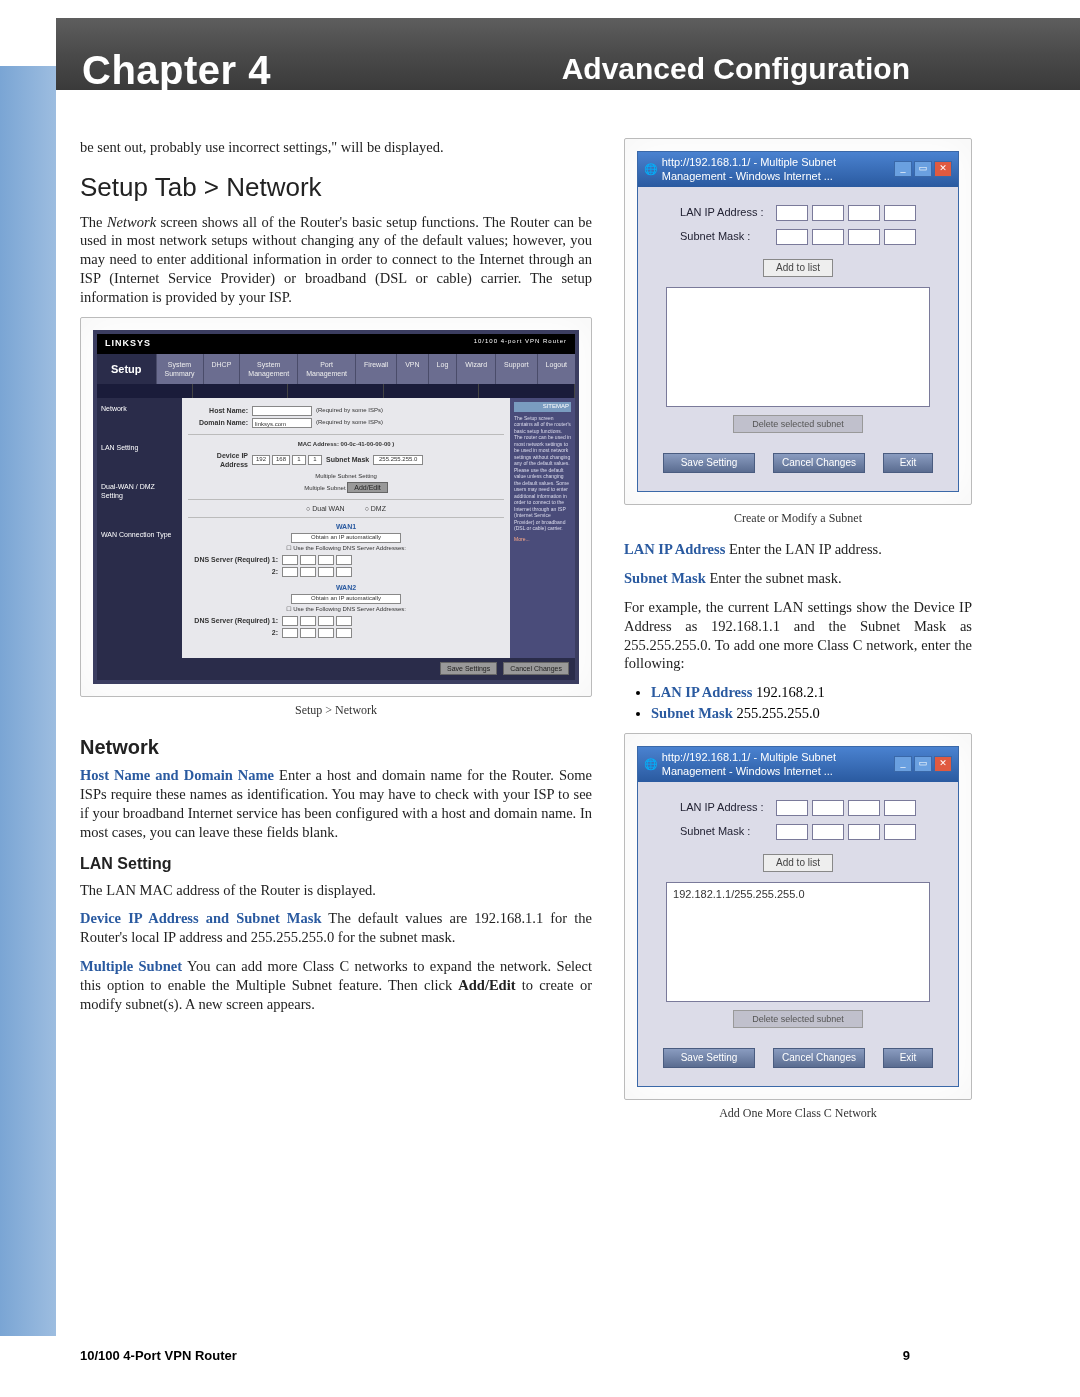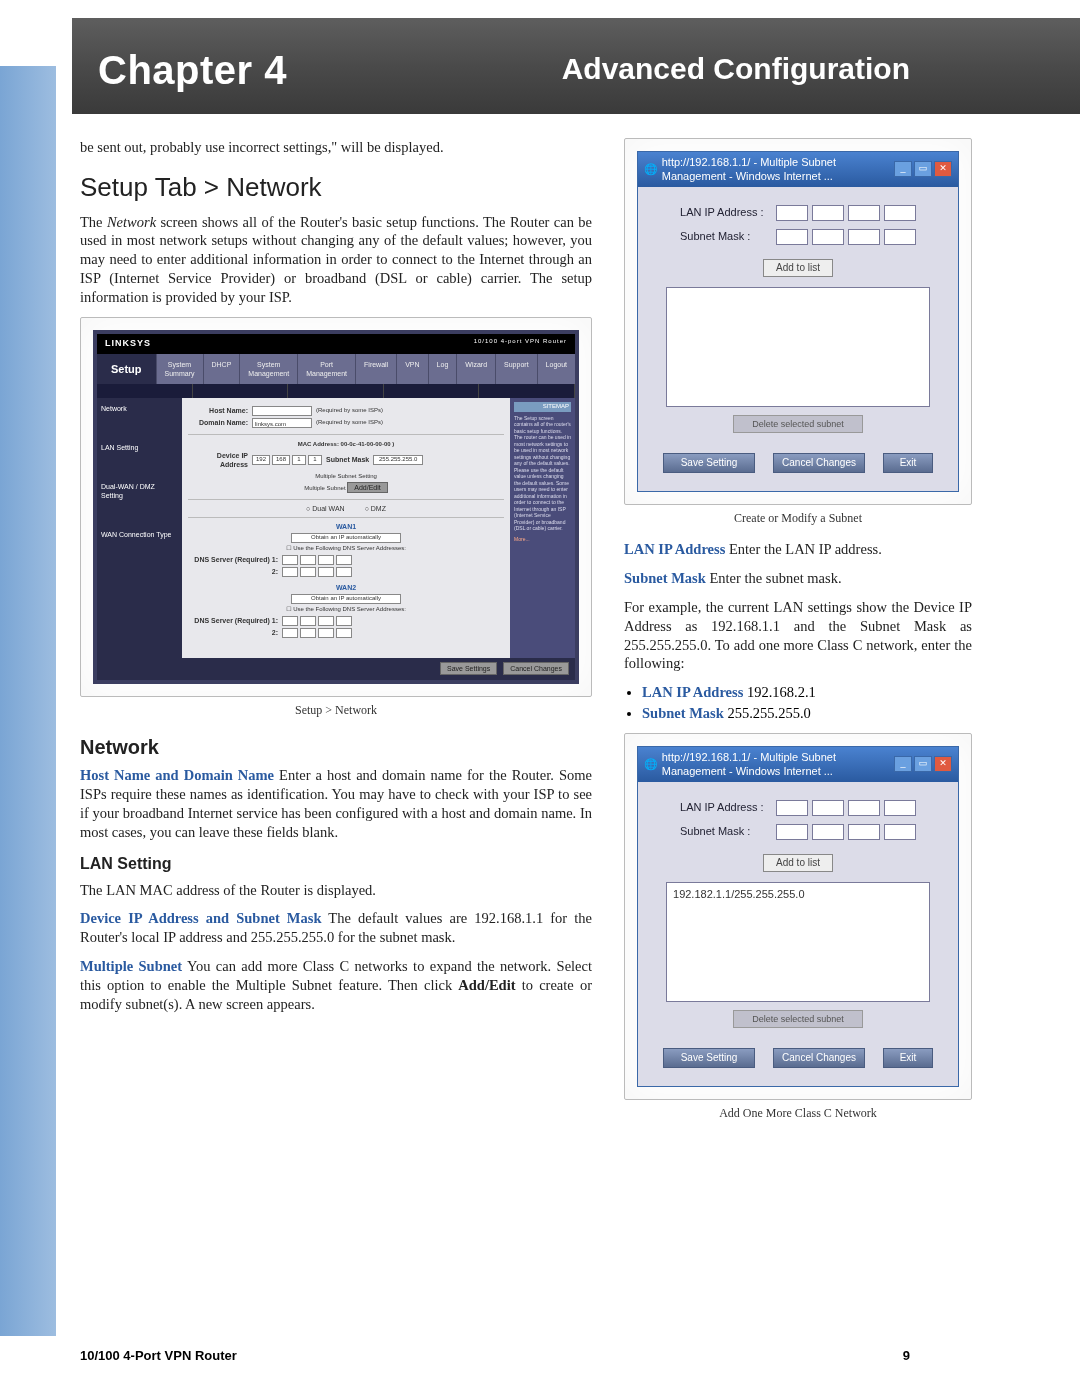--- a/index.html
+++ b/index.html
@@ -1,19 +1,19 @@
 <!DOCTYPE html>
 <html><head>
 <meta charset="utf-8">
 <style>
 * { margin:0; padding:0; box-sizing:border-box; }
 body { font-family: Georgia, 'Times New Roman', serif; background:#e8e8e8; }
 .page { width:1080px; height:1397px; margin:0 auto; background:#fff; position:relative; padding:0; }
 .leftbar { position:absolute; left:0; top:66px; width:56px; height:1270px; background:linear-gradient(to right,#7aa5d4,#9dbde0); }
-.header-band { position:absolute; top:18px; left:16px; right:0; height:96px;padding-left:44px; }
+.header-band { position:absolute; top:18px; left:0; right:0; height:72px;padding-left:44px; }
 .header-grey { position:absolute; left:56px; right:0; top:0; bottom:0; background:linear-gradient(to bottom,#5e5e5e,#4a4a4a 50%,#3a3a3a); }
 .chapter-title { position:absolute; left:82px; top:30px; color:#fff; font-family:'Trebuchet MS','Myriad Pro',sans-serif; font-weight:bold; font-size:40px; letter-spacing:0.5px; }
 .config-title { position:absolute; right:170px; top:34px; color:#fff; font-family:'Trebuchet MS','Myriad Pro',sans-serif; font-weight:bold; font-size:30px; }
 .content { position:absolute; top:138px; left:80px; right:170px; bottom:60px; }
 .columns { display:flex; gap:32px; font-size:14.5px; line-height:1.3; }
 .col { flex:1; }
 .just { text-align:justify; margin-bottom:10px; color:#222; }
 h2.section { font-family:'Trebuchet MS','Myriad Pro',sans-serif; font-weight:normal; font-size:26px; color:#222; margin:14px 0 8px 0; }
 h3.sub { font-family:'Trebuchet MS','Myriad Pro',sans-serif; font-weight:bold; font-size:20px; color:#222; margin:16px 0 6px 0; }
 h4.min { font-family:'Trebuchet MS','Myriad Pro',sans-serif; font-weight:bold; font-size:16px; color:#222; margin:12px 0 6px 0; }
@@ -48,21 +48,21 @@
 .ip-row { display:flex; align-items:center; gap:8px; margin:4px 28px; }
 .ip-row label { width:88px; color:#223; font-size:11px; }
 .ip-seg { display:flex; gap:4px; }
 .ip-box { width:32px; height:16px; background:#fff; border:1px solid #7a7a9a; }
 .ie-add { margin:10px auto; width:70px; height:18px; background:#eee; border:1px solid #888; font-size:10px; text-align:center; line-height:16px; color:#444; }
 .ie-list { margin:0 14px; height:120px; background:#fff; border:1px solid #7a7a9a; padding:4px 6px; font-size:11px; color:#333; }
 .ie-delbtn { margin:8px auto; width:130px; height:18px; background:#c0c0cc; border:1px solid #999; font-size:9px; text-align:center; line-height:16px; color:#555; }
 .ie-bottom { display:flex; justify-content:center; gap:18px; margin-top:12px; }
 .blue-btn { width:92px; height:20px; background:linear-gradient(to bottom,#8a9cc0,#5a6c90); border:1px solid #4a5c80; color:#fff; font-size:10px; text-align:center; line-height:18px; }
 .bullet-list { margin:4px 0 10px 18px; }
-.bullet-list li { margin:2px 0; }
+.bullet-list li { margin:2px 9px; }
 .footer-line { position:absolute; left:80px; right:170px; bottom:34px; display:flex; justify-content:space-between; font-family:'Trebuchet MS',sans-serif; font-size:13px; }
 .footer-line .fname { font-weight:bold; }
 </style>
 </head>
 <body>
 
 <div class="page">
   <div class="leftbar"></div>
   <div class="header-band">
     <div class="header-grey"></div>

